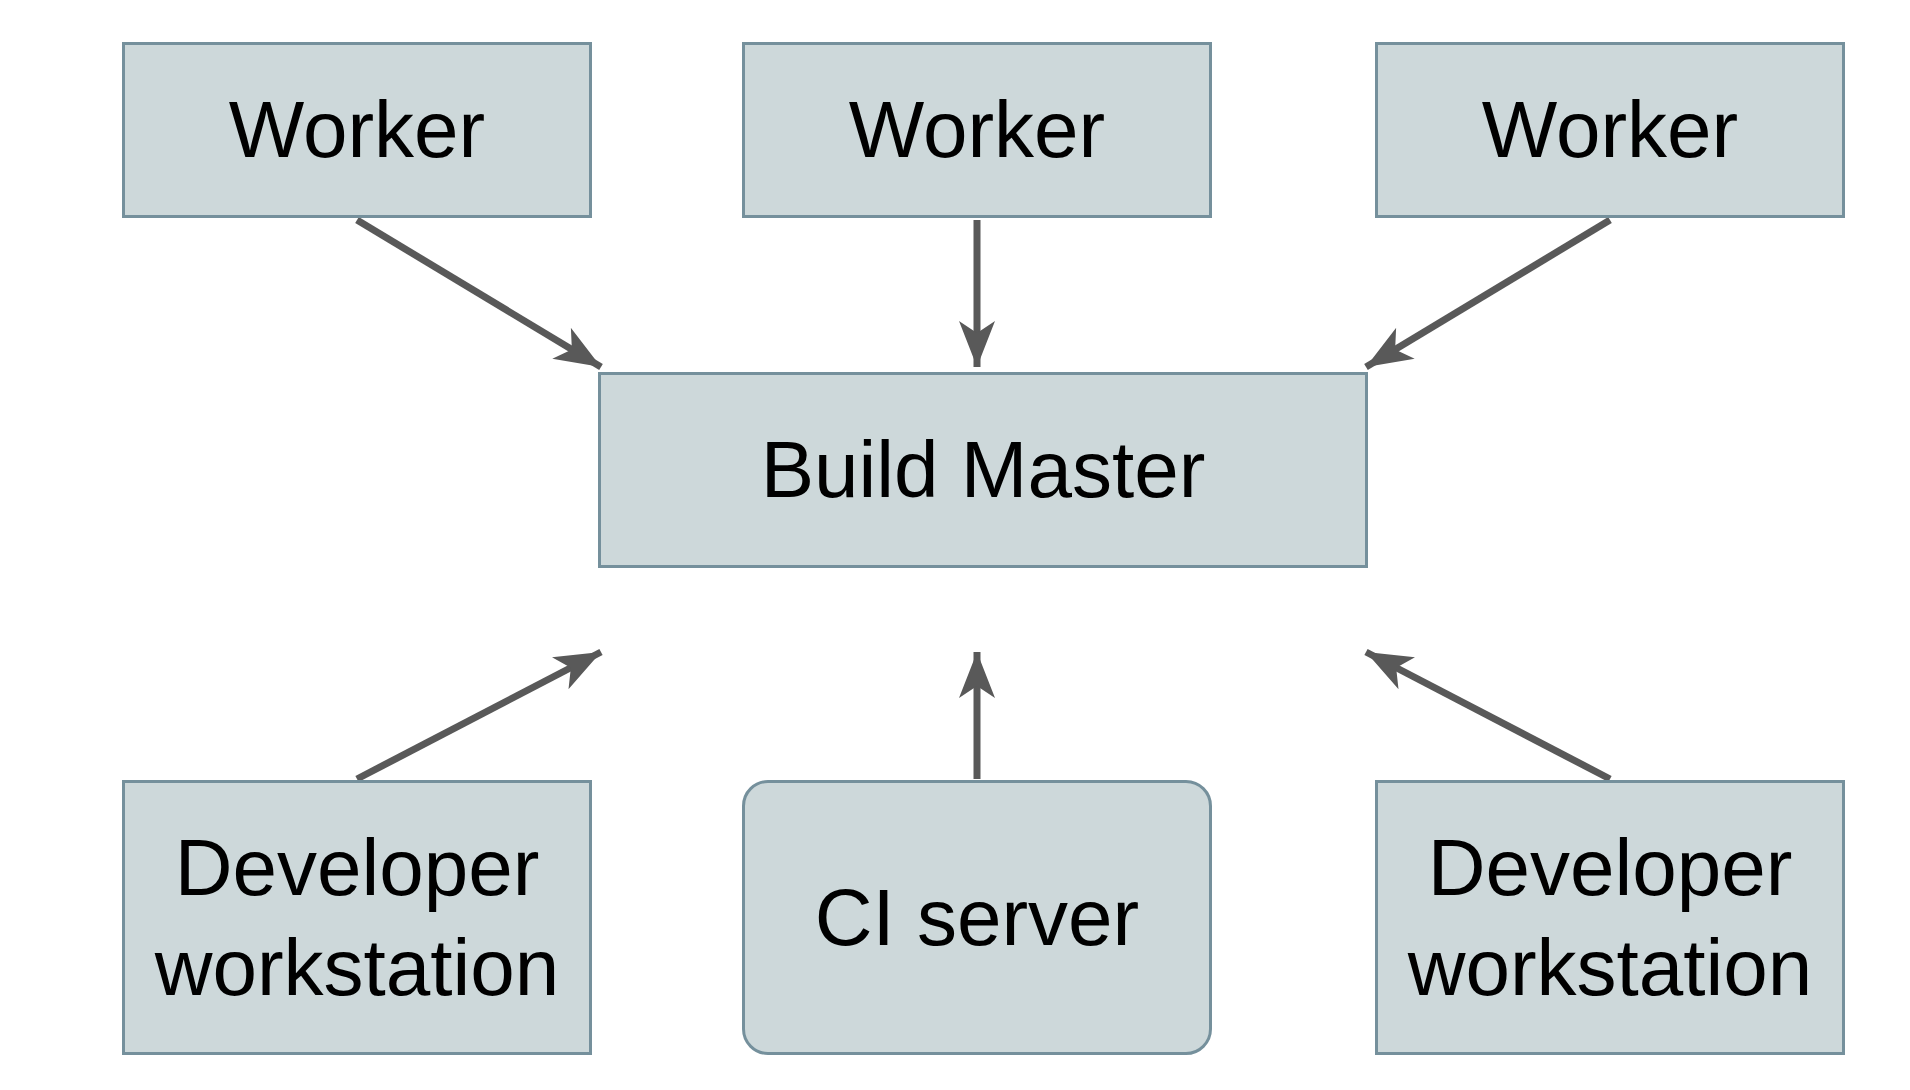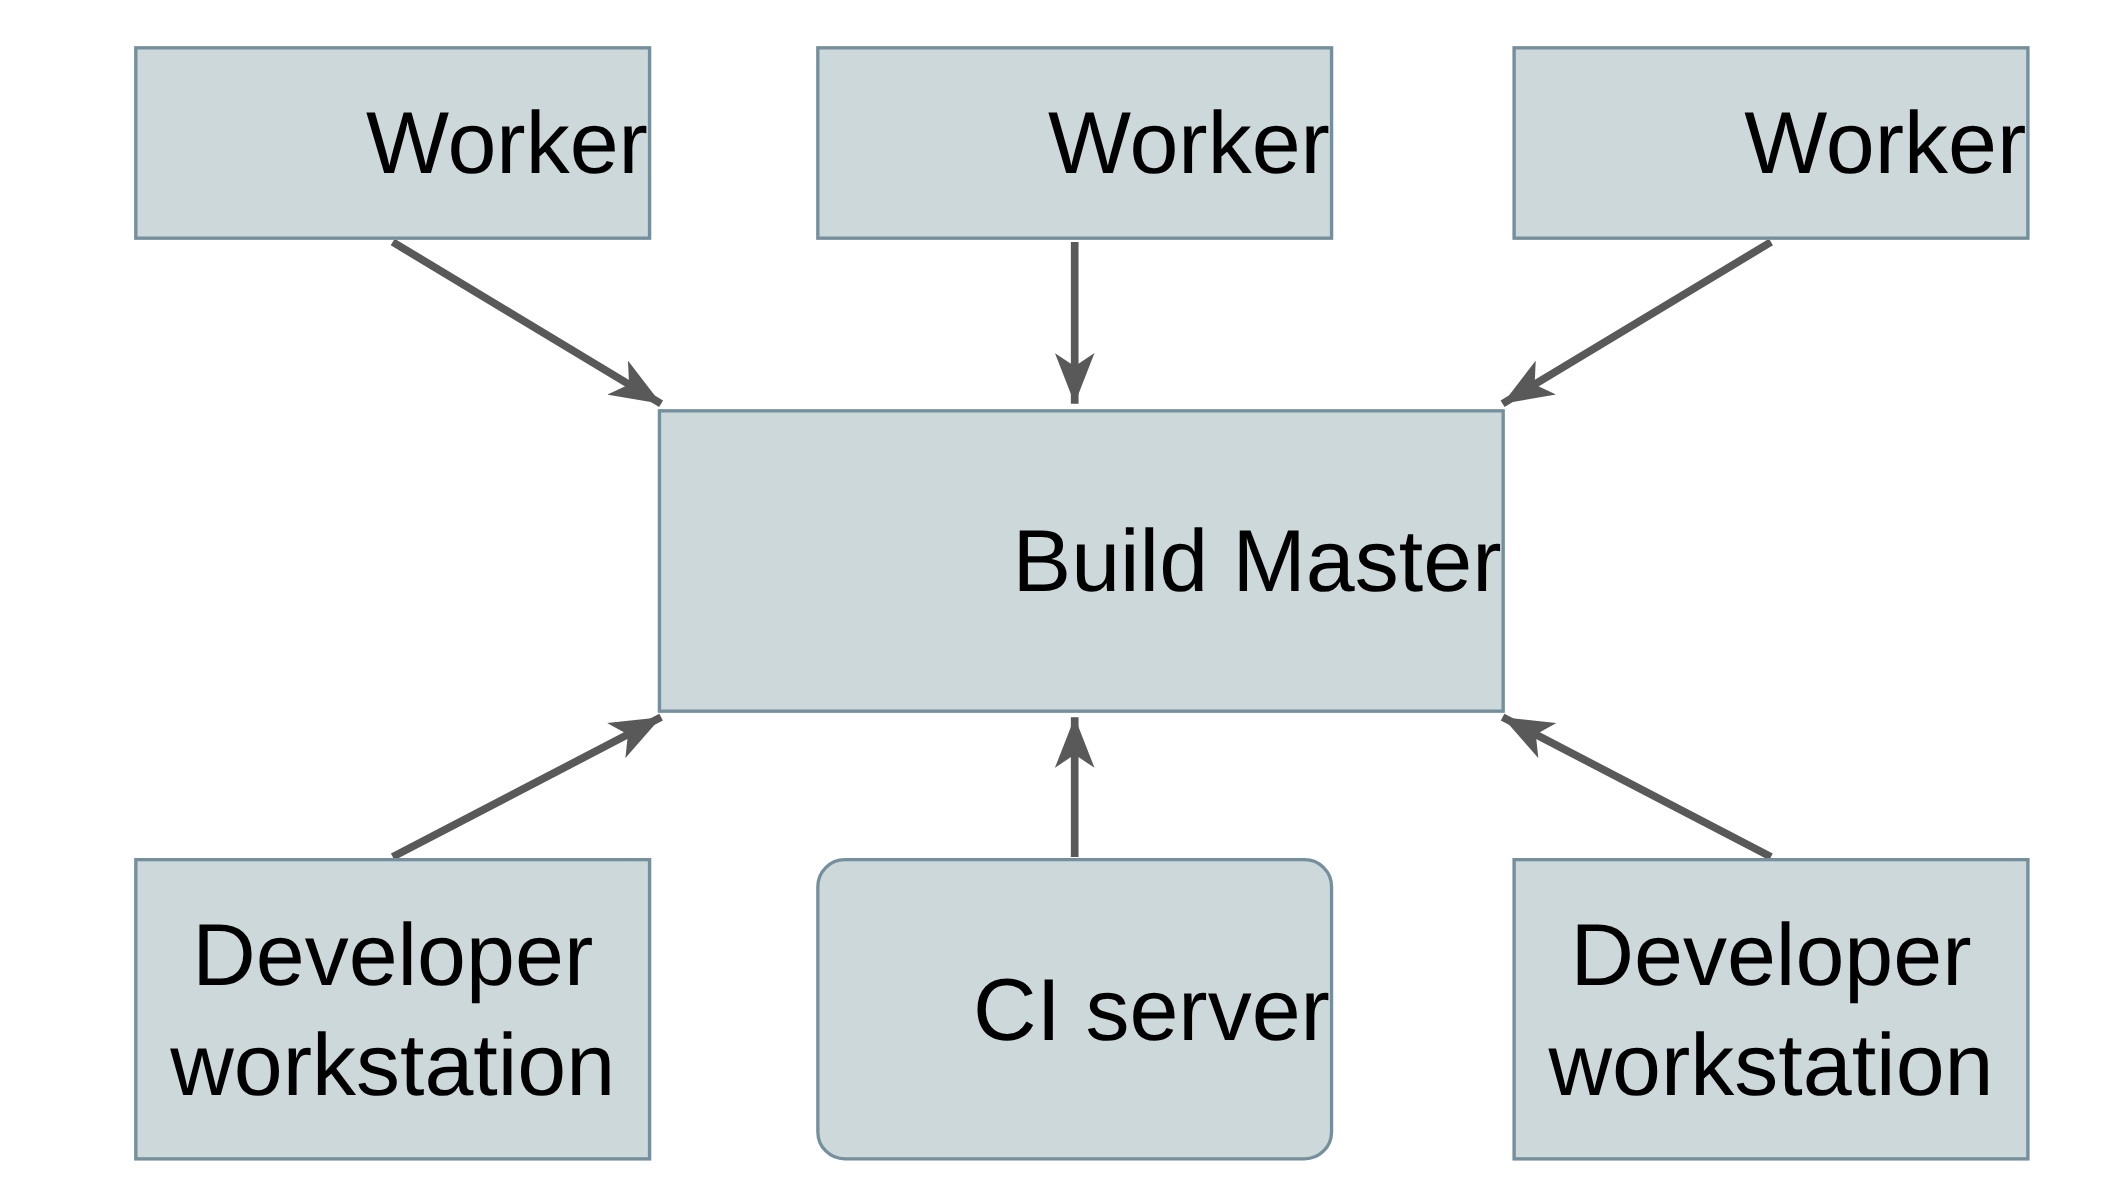--- a/index.html
+++ b/index.html
@@ -23,31 +23,31 @@
     height: 1090px;
     pointer-events: none;
   }
   .node {
     position: absolute;
     box-sizing: border-box;
     background: #cdd8da;
     border: 3px solid #75909c;
     display: flex;
     align-items: center;
-    justify-content: flex-end;
+    justify-content: center;
     text-align: center;
     color: #000000;
     font-size: 80px;
     line-height: 1.25;
     letter-spacing: 0px;
   }
   .node-worker-1 { left: 122px; top: 42px;  width: 470px; height: 176px; }
   .node-worker-2 { left: 742px; top: 42px;  width: 470px; height: 176px; }
   .node-worker-3 { left: 1375px; top: 42px; width: 470px; height: 176px; }
-  .node-build-master { left: 598px; top: 372px; width: 770px; height: 276px; }
+  .node-build-master { left: 598px; top: 372px; width: 770px; height: 196px; }
   .node-dev-left  { left: 122px;  top: 780px; width: 470px; height: 275px; padding: 0 10px; }
   .node-ci-server { left: 742px;  top: 780px; width: 470px; height: 275px; border-radius: 26px; }
   .node-dev-right { left: 1375px; top: 780px; width: 470px; height: 275px; padding: 0 10px; }
 </style>
 </head>
 <body>
 
 <div class="canvas">
 
   <svg class="edges-layer" width="1910" height="1090" viewBox="0 0 1910 1090" xmlns="http://www.w3.org/2000/svg">

